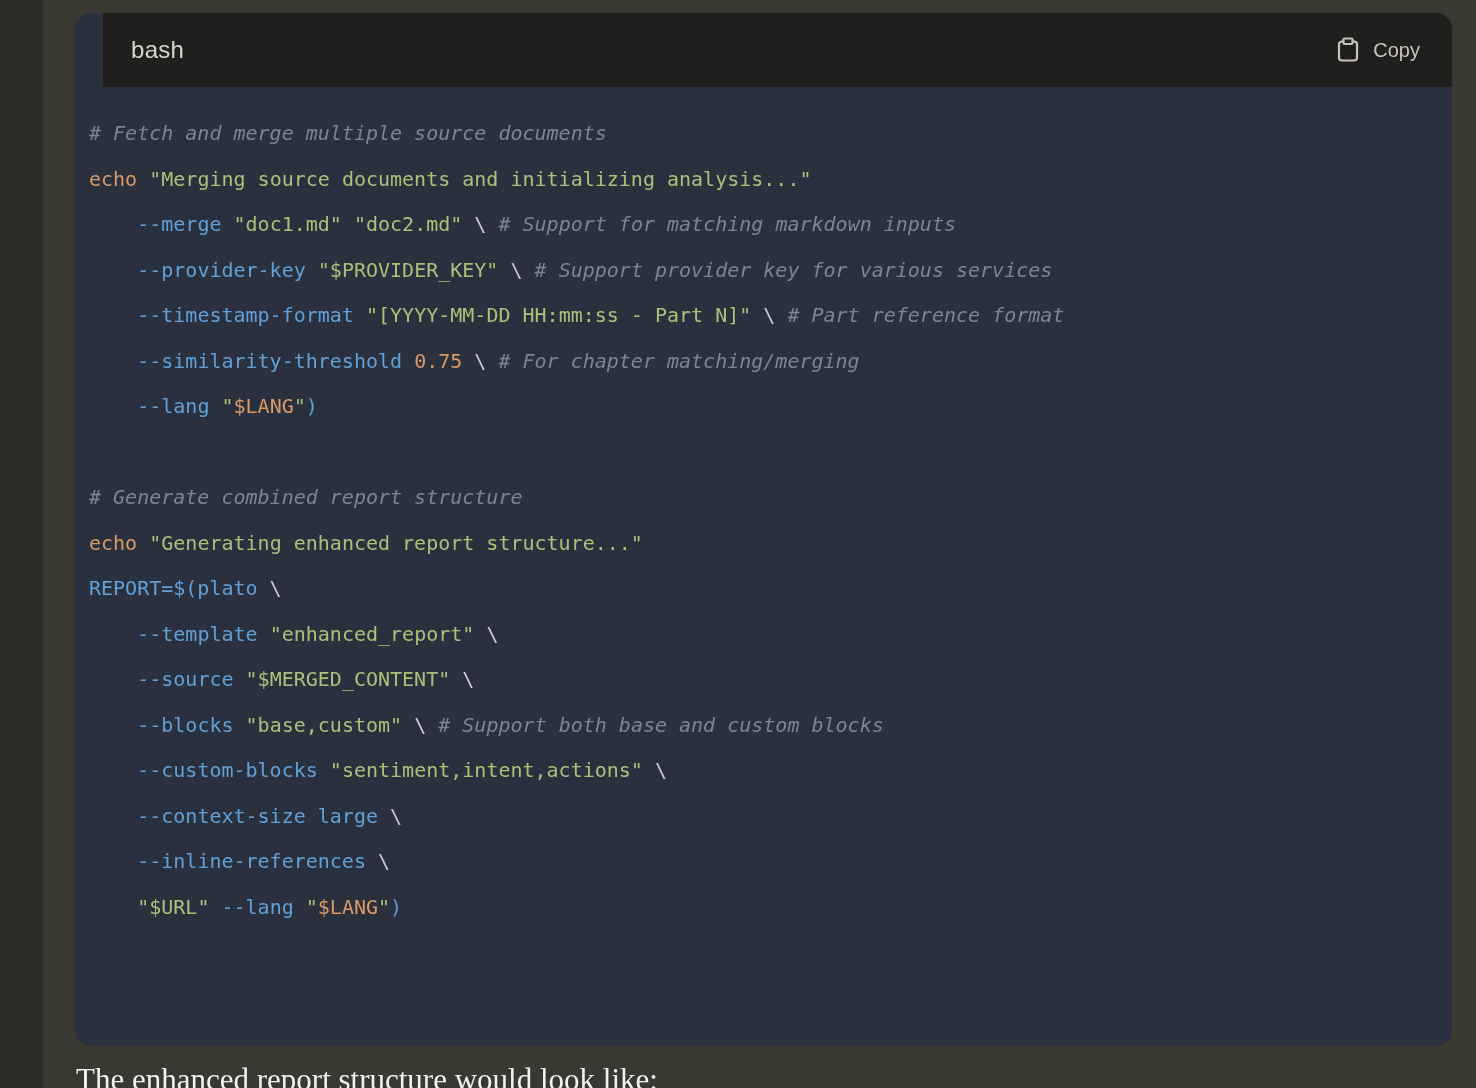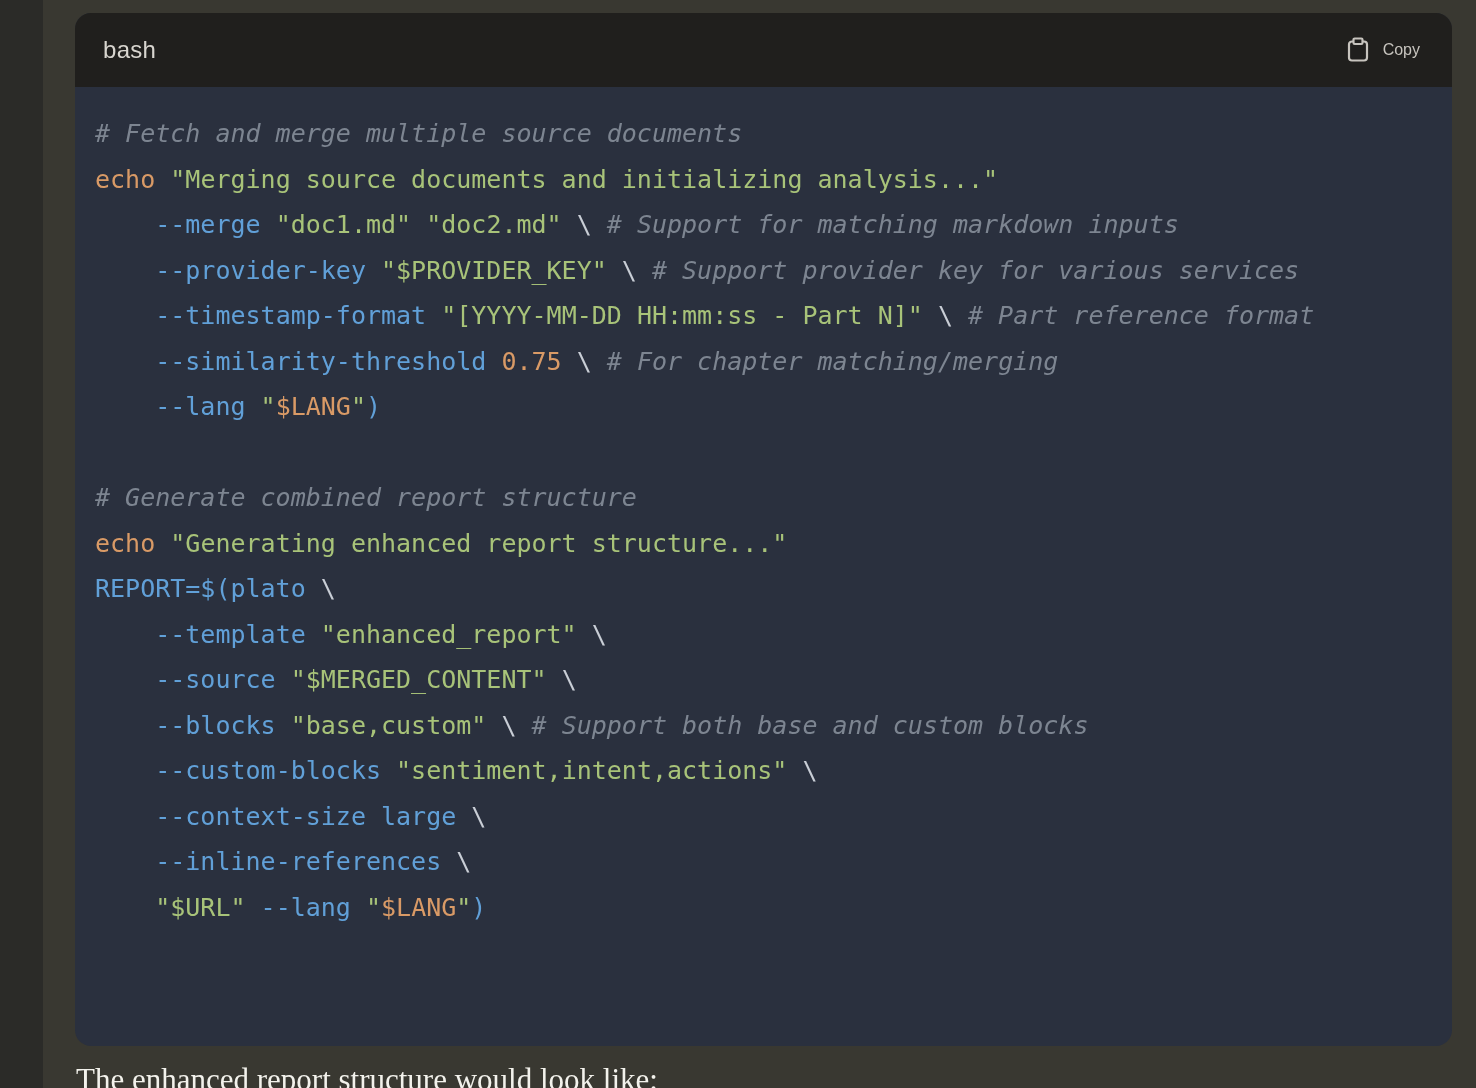--- a/index.html
+++ b/index.html
@@ -15,34 +15,35 @@
     background:#2b2b28;
   }
   .code-card {
     position:absolute; left:75px; top:13px; width:1377px; height:1033px;
     border-radius:16px; overflow:hidden; background:#2a303e;
   }
   .code-header {
     height:74px; background:#201f1d;
     display:flex; align-items:center; justify-content:space-between;
     padding:0 32px 0 28px;
+    margin-left:28px;
   }
   .lang-label {
     color:#d8d5cf; font-size:24px; letter-spacing:0.3px;
   }
   .copy-button {
     display:flex; align-items:center; gap:13px;
     background:none; border:none; cursor:pointer;
-    color:#c7c4be; font-size:16px; font-family:"Liberation Sans", sans-serif;
+    color:#c7c4be; font-size:20px; font-family:"Liberation Sans", sans-serif;
   }
   .copy-button svg { display:block; }
   .code-area {
-    padding:24px 28px 30px 20px;
+    padding:24px 28px 30px 14px;
     font-family:"DejaVu Sans Mono", monospace;
-    font-size:25px; line-height:45.5px;
+    font-size:20px; line-height:45.5px;
     color:#c9ced6;
   }
   .code-line { white-space:pre; }
   .cm { color:#7d8591; font-style:italic; }
   .kw { color:#d99a66; }
   .st { color:#a8c379; }
   .fn { color:#61a0d8; }
   .nu { color:#d99a66; }
   .va { color:#d99a66;margin-top:13px; }
   .pl { color:#c9ced6; }

